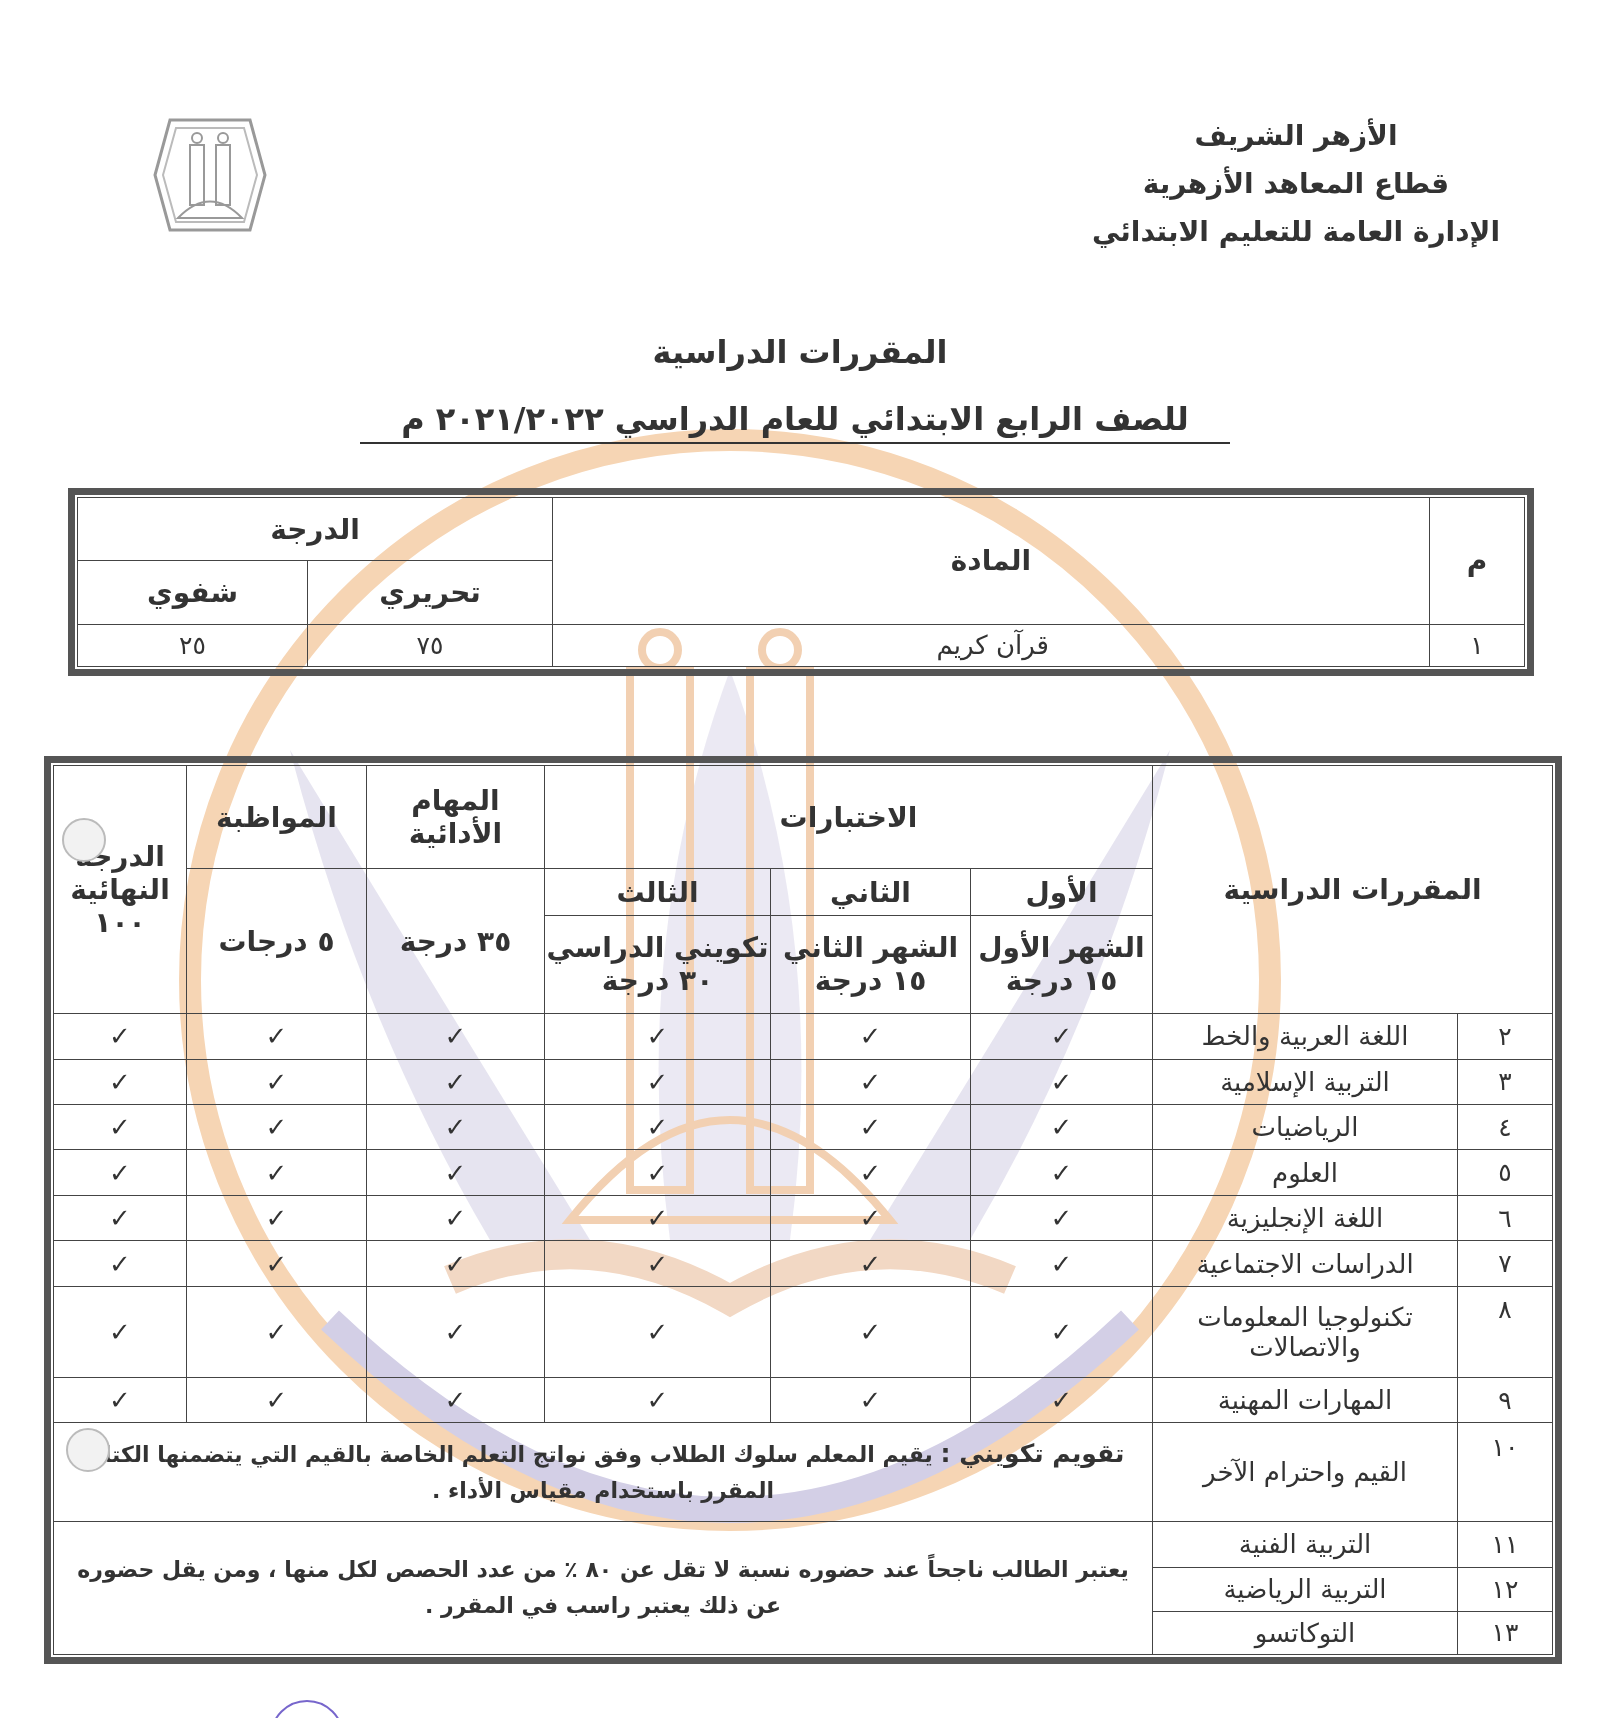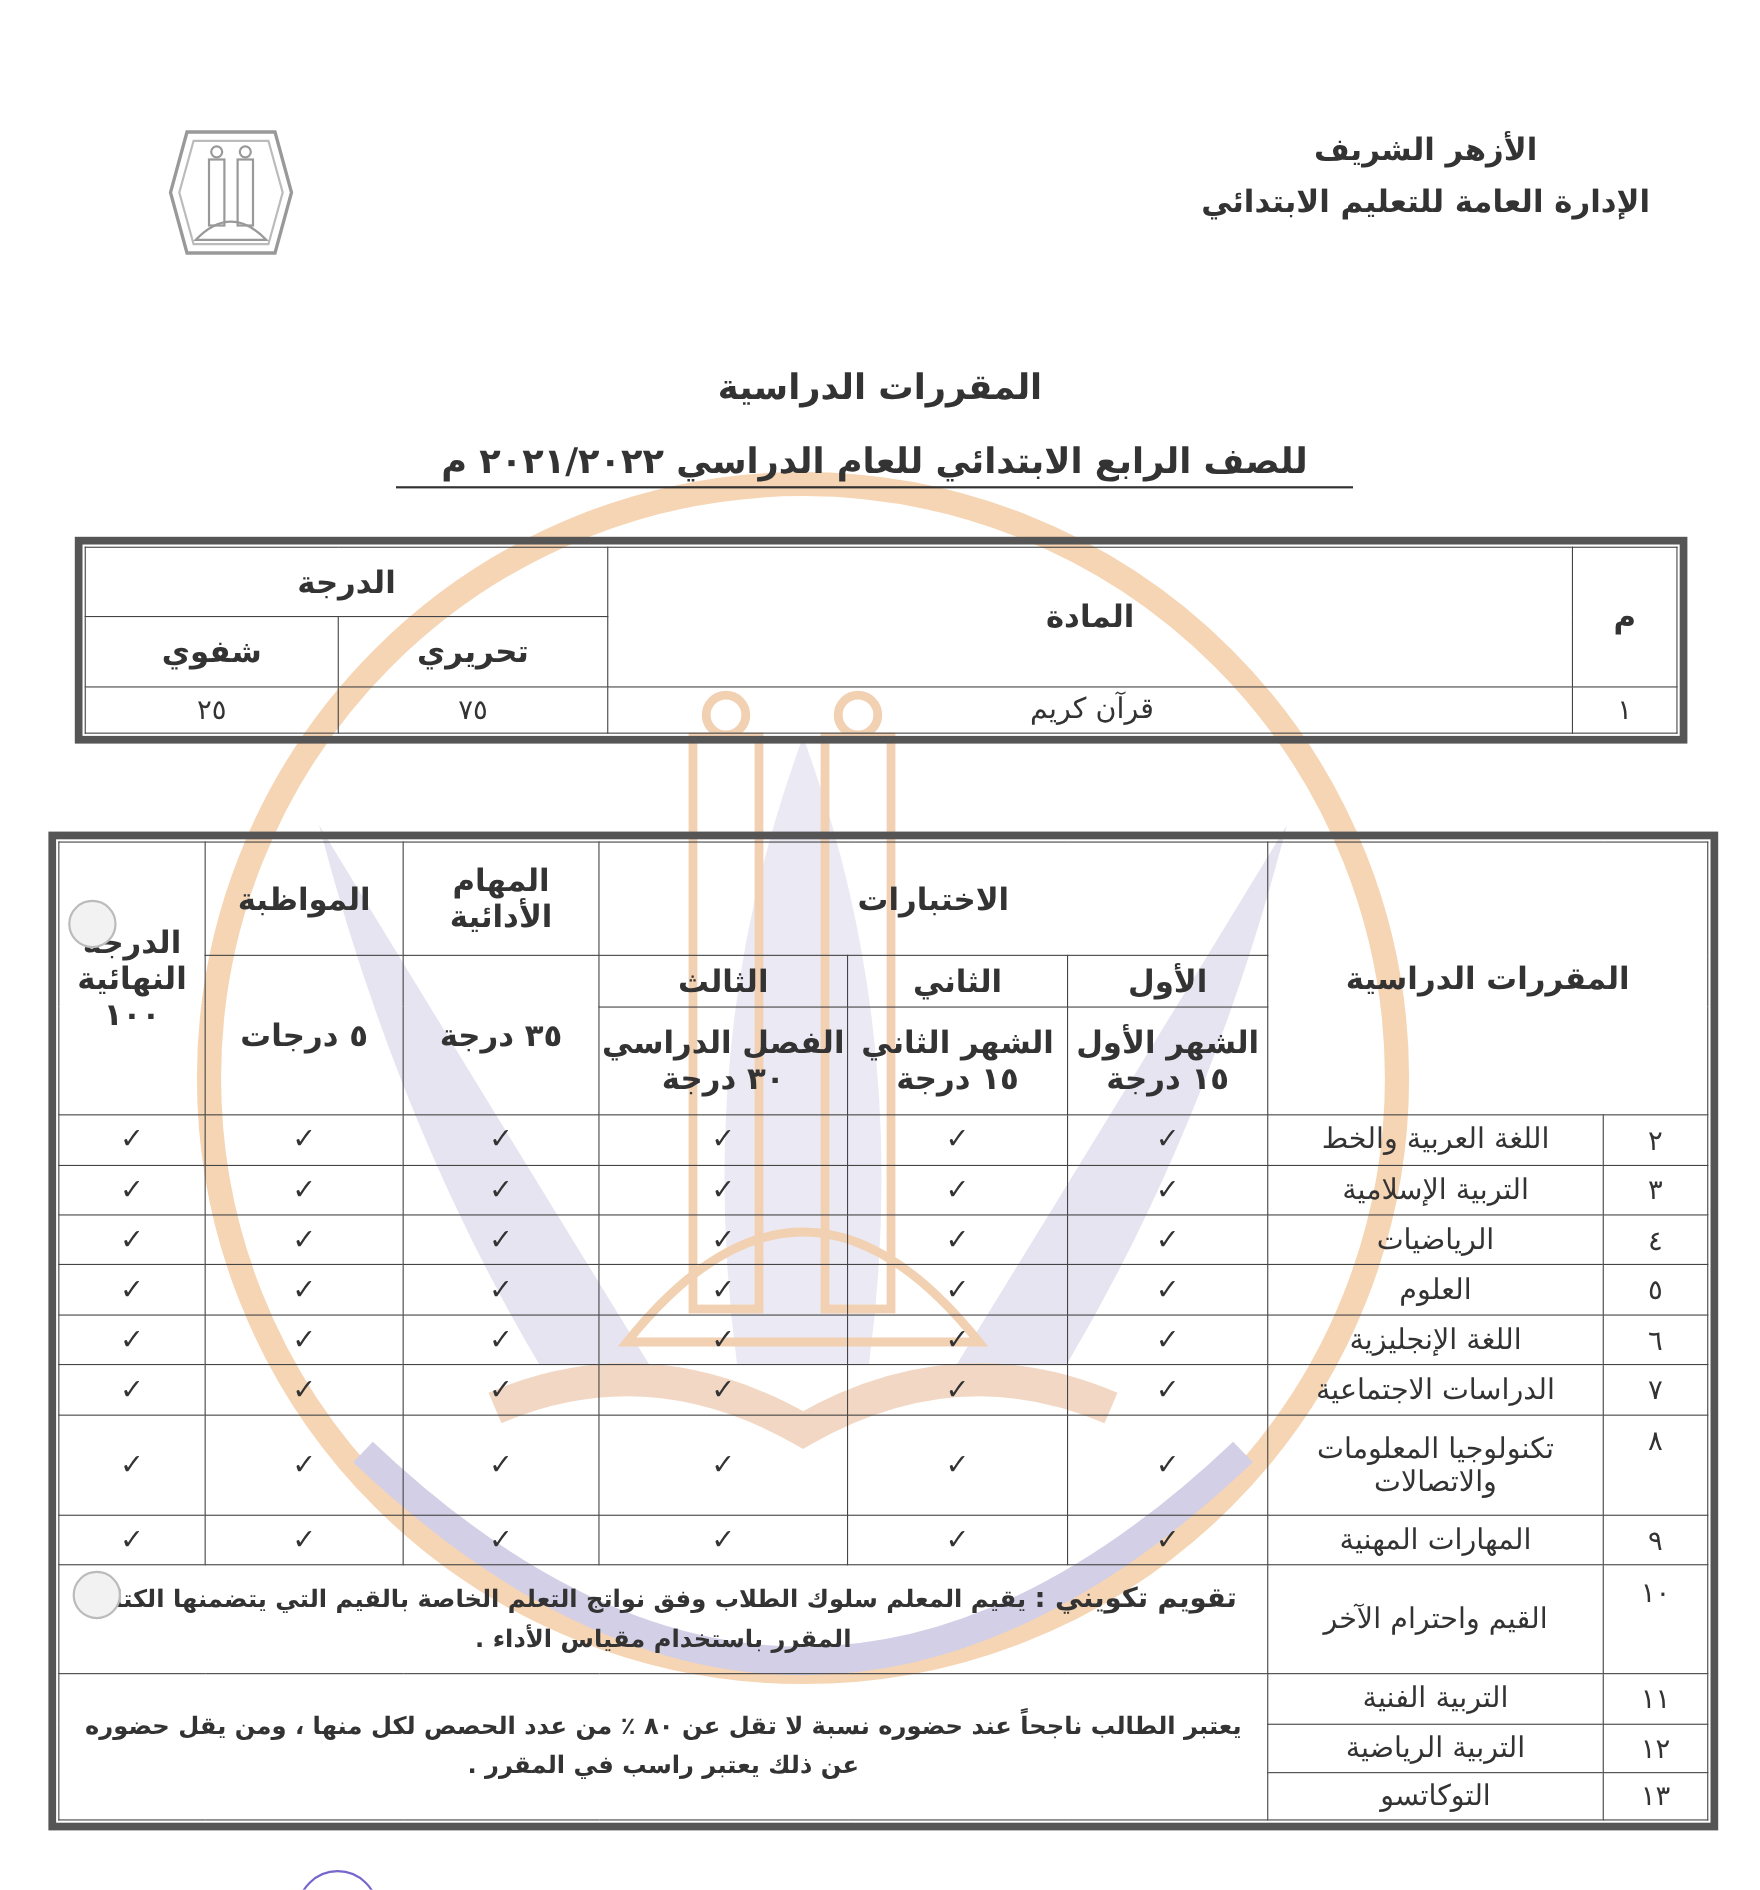--- a/index.html
+++ b/index.html
@@ -55,20 +55,21 @@
     <path d="M26 28 L94 28 L107 75 L94 122 L26 122 L13 75Z" fill="none" stroke="#bbb" stroke-width="2"></path>
     <rect x="40" y="45" width="14" height="60" fill="none" stroke="#999" stroke-width="2"></rect>
     <rect x="66" y="45" width="14" height="60" fill="none" stroke="#999" stroke-width="2"></rect>
     <circle cx="47" cy="38" r="5" fill="none" stroke="#999" stroke-width="2"></circle>
     <circle cx="73" cy="38" r="5" fill="none" stroke="#999" stroke-width="2"></circle>
     <path d="M28 118 Q60 85 92 118Z" fill="none" stroke="#999" stroke-width="2"></path>
   </svg>
 
   <div class="header-block">
     <div>الأزهر الشريف</div>
+    <div>قطاع المعاهد الأزهرية</div>
     <div>الإدارة العامة للتعليم الابتدائي</div>
   </div>
 
   <div class="title">المقررات الدراسية</div>
   <div class="subtitle">للصف الرابع الابتدائي للعام الدراسي ٢٠٢١/٢٠٢٢ م</div>
 
   <div class="frame t1">
     <table>
       <colgroup>
           <col style="width:95px">
@@ -129,21 +130,21 @@
       <tr style="height:95px">
         <th>
           <div>الشهر الأول</div>
           <div>١٥ درجة</div>
         </th>
         <th>
           <div>الشهر الثاني</div>
           <div>١٥ درجة</div>
         </th>
         <th>
-          <div>الفصل الدراسي</div>
+          <div>تكويني الدراسي</div>
           <div>٣٠ درجة</div>
         </th>
       </tr>
       </tbody>
         <tbody id="subject-rows">
           <tr style="height: 44px;">
             <td class="num">٢</td>
             <td class="subject">اللغة العربية والخط</td>
             <td class="check">✓</td>
             <td class="check">✓</td>

